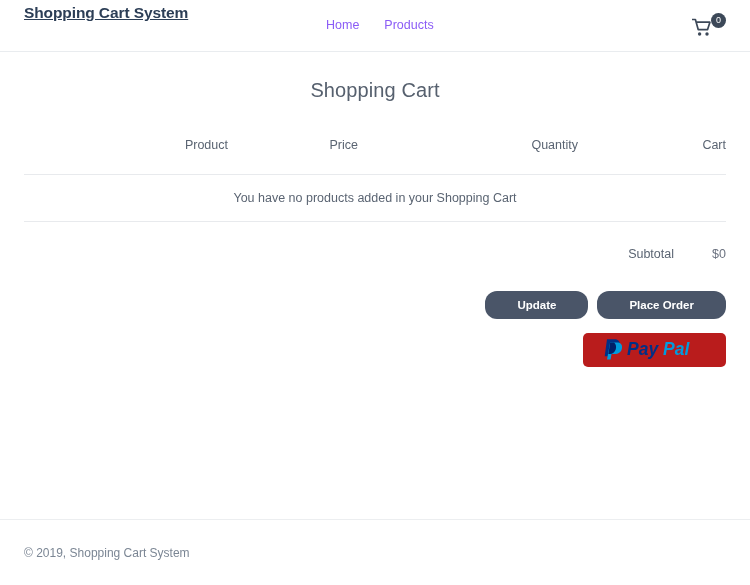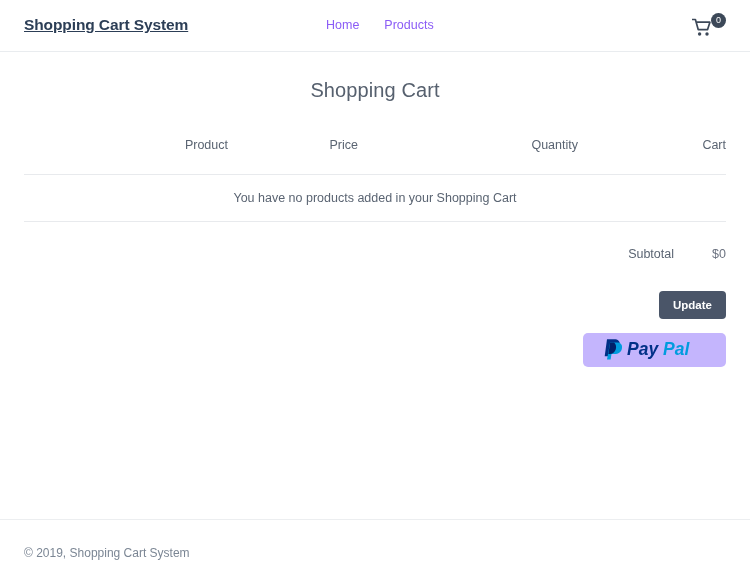--- a/index.html
+++ b/index.html
@@ -24,21 +24,21 @@
     width: 100%;
     background: #ffffff;
     border-bottom: 1px solid #e9ecef;
     display: flex;
     align-items: center;
     position: relative;
   }
   .brand {
     position: absolute;
     left: 24px;
-    top: 16px;
+    top: 4px;
     font-size: 15.5px;
     font-weight: bold;
     color: #2c3e56;
     letter-spacing: -0.1px;
     white-space: nowrap;
   }
   .nav-links {
     position: absolute;
     left: 326px;
     top: 18px;
@@ -142,38 +142,38 @@
   .btn-row {
     margin-top: 30px;
     display: flex;
     justify-content: flex-end;
     gap: 9px;
   }
   .btn {
     background: #4a5568;
     color: #ffffff;
     border: none;
-    border-radius: 4px;
+    border-radius: 12px;
     font-family: "Liberation Sans", sans-serif;
     font-size: 11.5px;
     font-weight: bold;
-    padding: 0 14px;
+    padding: 0 32px;
     height: 28px;
     line-height: 28px;
     cursor: pointer;
     white-space: nowrap;
   }
 
   .paypal-row {
     margin-top: 14px;
     display: flex;
     justify-content: flex-end;
   }
   .paypal-btn {
-    background: #c4b5fd;
+    background: #b91c1c;
     border: none;
     border-radius: 5px;
     width: 143px;
     height: 34px;
     display: flex;
     align-items: center;
     justify-content: center;
     cursor: pointer;
     padding: 0;
   }
@@ -239,20 +239,21 @@
 
   <div class="summary">
     <div class="summary-row">
       <span class="summary-label">Subtotal</span>
       <span class="summary-value">$0</span>
     </div>
   </div>
 
   <div class="btn-row">
     <button class="btn" type="button">Update</button>
+    <button class="btn" type="button">Place Order</button>
   </div>
 
   <div class="paypal-row">
     <button class="paypal-btn" type="button">
       <span class="paypal-logo">
         <svg width="108" height="22" viewBox="0 0 108 22" xmlns="http://www.w3.org/2000/svg">
 
           <path d="M6.0 1.2 h7.1 c4.0 0 6.0 2.0 5.6 5.3 c-0.5 3.9 -3.6 6.1 -7.5 6.1 h-3.0 l-0.9 5.6 h-3.6 z" fill="#002f86"></path>
           <path d="M9.1 4.6 h6.6 c3.9 0 5.7 2.0 5.3 5.3 c-0.5 4.0 -3.6 6.2 -7.5 6.2 h-3.0 l-0.9 5.5 h-3.6 z" fill="#009cde"></path>
           <path d="M9.1 4.6 h4.0 c2.1 2.0 2.4 4.6 1.6 7.0 c-0.9 2.7 -3.0 4.4 -5.9 4.5 h-1.5 l1.0 -6.1 z" fill="#012069"></path>

